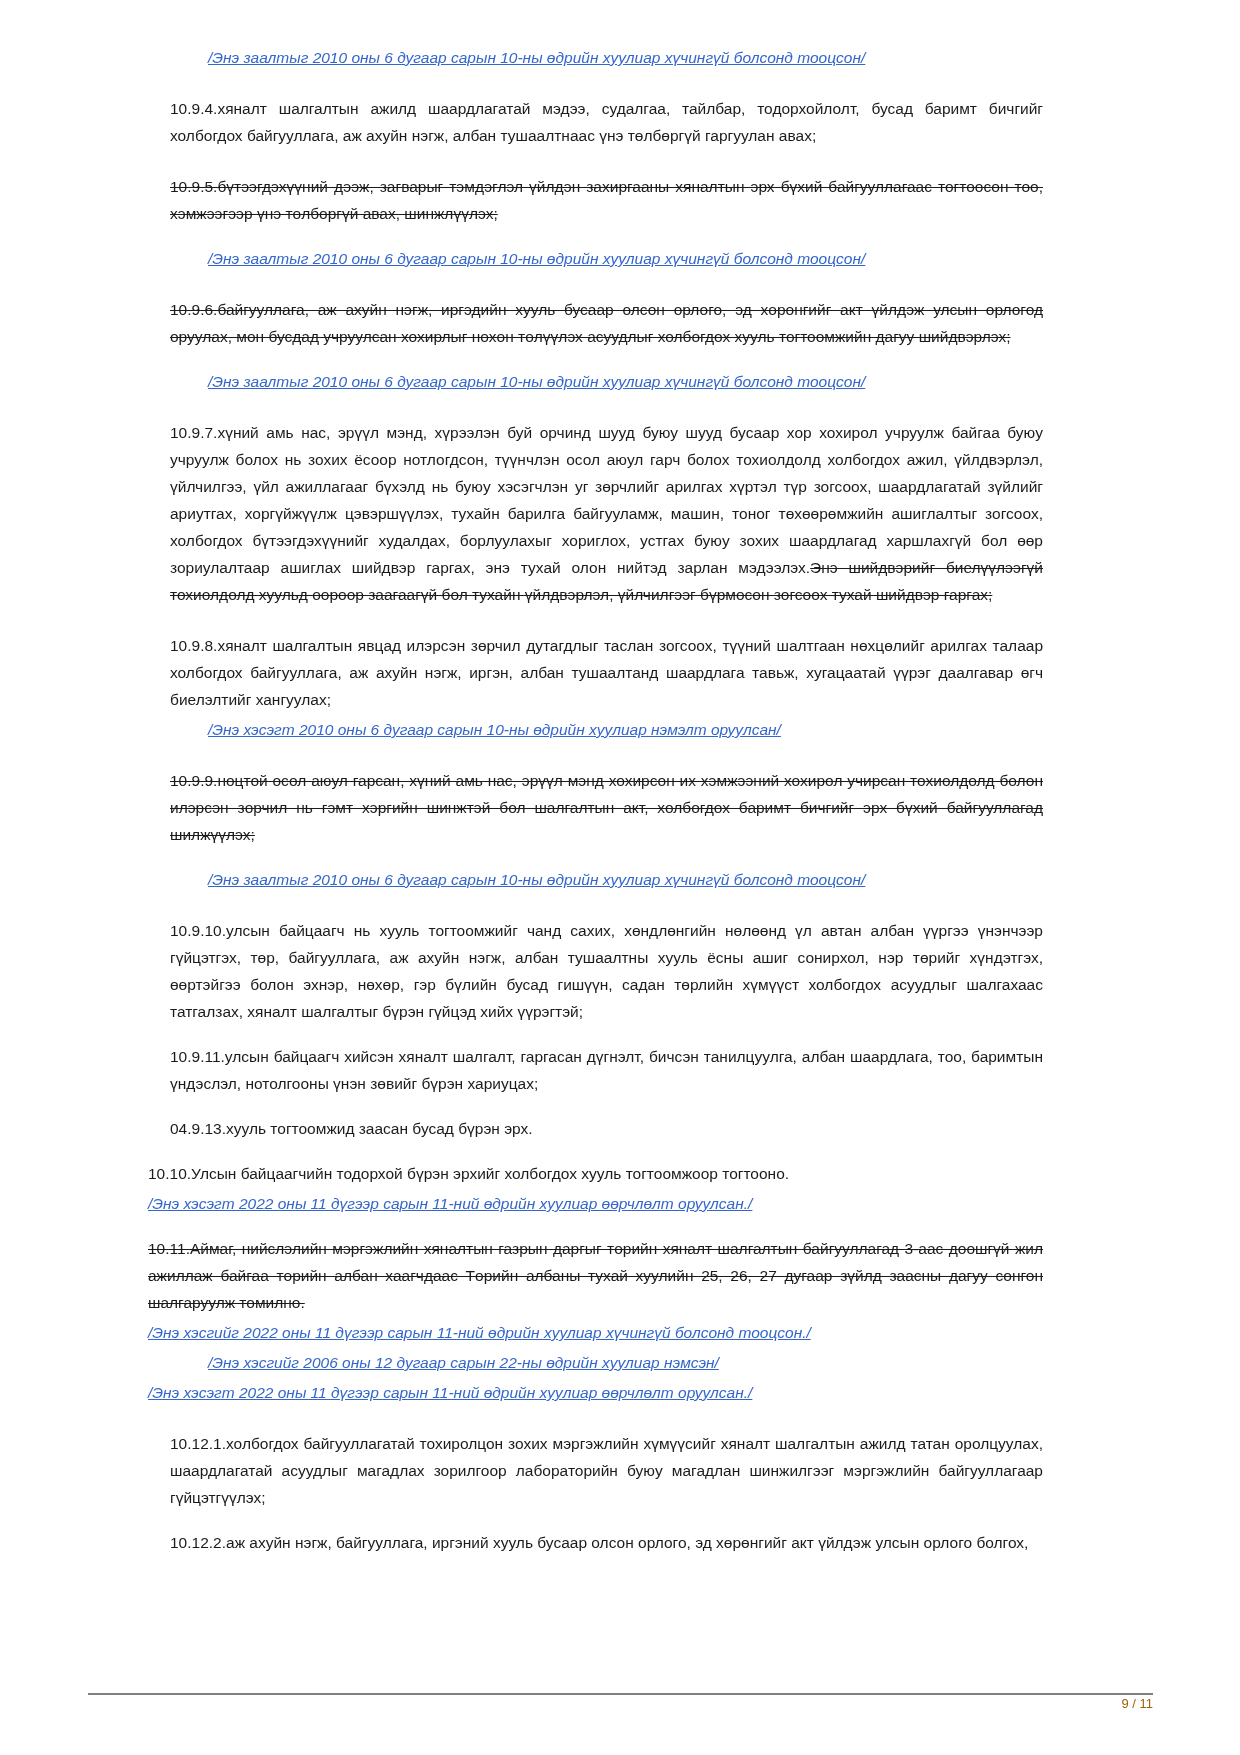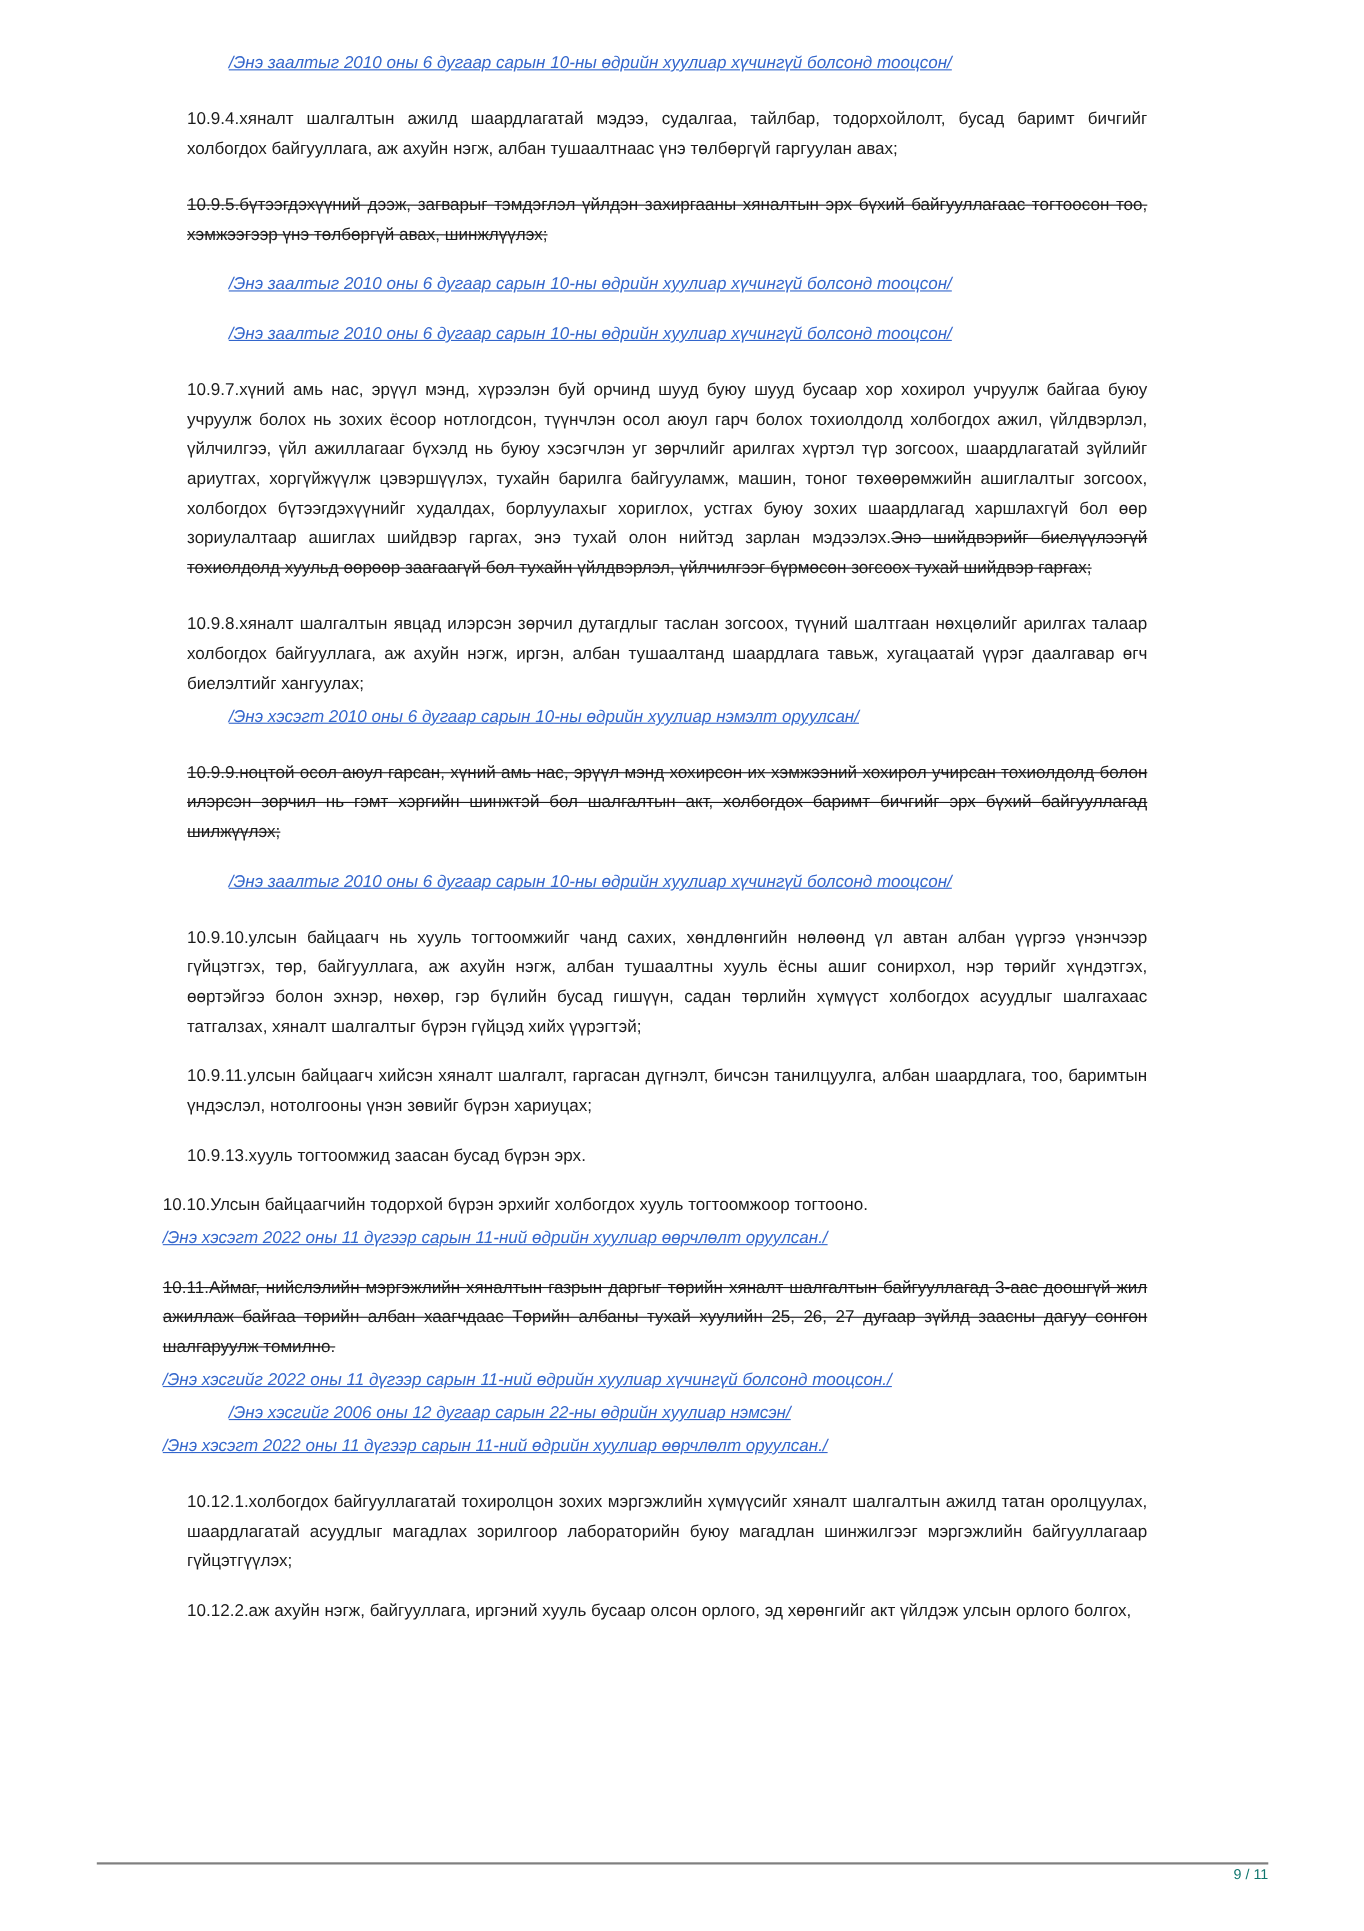--- a/index.html
+++ b/index.html
@@ -34,58 +34,59 @@
   .big-gap { margin-top:24px !important; }
   .footer-line {
     position:absolute;
     left:88px; right:27px; top:1693px;
     border-top:2px solid #7f7f7f;
   }
   .page-number {
     position:absolute;
     top:1696px; right:27px;
     font-size:13px;
-    color:#0f766e;
+    color:#a16207;
   }
 </style>
 </head>
 <body>
 
 <div class="page">
   <div class="content">
 
     <p class="ann first">/Энэ заалтыг 2010 оны 6 дугаар сарын 10-ны өдрийн хуулиар хүчингүй болсонд тооцсон/</p>
 
     <p class="para sub big-gap">10.9.4.хяналт шалгалтын ажилд шаардлагатай мэдээ, судалгаа, тайлбар, тодорхойлолт, бусад баримт бичгийг холбогдох байгууллага, аж ахуйн нэгж, албан тушаалтнаас үнэ төлбөргүй гаргуулан авах;</p>
 
     <p class="para sub strike big-gap">10.9.5.бүтээгдэхүүний дээж, загварыг тэмдэглэл үйлдэн захиргааны хяналтын эрх бүхий байгууллагаас тогтоосон тоо, хэмжээгээр үнэ төлбөргүй авах, шинжлүүлэх;</p>
 
     <p class="ann">/Энэ заалтыг 2010 оны 6 дугаар сарын 10-ны өдрийн хуулиар хүчингүй болсонд тооцсон/</p>
 
+    <p class="para sub strike big-gap">10.9.6.байгууллага, аж ахуйн нэгж, иргэдийн хууль бусаар олсон орлого, эд хөрөнгийг акт үйлдэж улсын орлогод оруулах, мөн бусдад учруулсан хохирлыг нөхөн төлүүлэх асуудлыг холбогдох хууль тогтоомжийн дагуу шийдвэрлэх;</p>
 
     <p class="ann">/Энэ заалтыг 2010 оны 6 дугаар сарын 10-ны өдрийн хуулиар хүчингүй болсонд тооцсон/</p>
 
     <p class="para sub big-gap"><span>10.9.7.хүний амь нас, эрүүл мэнд, хүрээлэн буй орчинд шууд буюу шууд бусаар хор хохирол учруулж байгаа буюу учруулж болох нь зохих ёсоор нотлогдсон, түүнчлэн осол аюул гарч болох тохиолдолд холбогдох ажил, үйлдвэрлэл, үйлчилгээ, үйл ажиллагааг бүхэлд нь буюу хэсэгчлэн уг зөрчлийг арилгах хүртэл түр зогсоох, шаардлагатай зүйлийг ариутгах, хоргүйжүүлж цэвэршүүлэх, тухайн барилга байгууламж, машин, тоног төхөөрөмжийн ашиглалтыг зогсоох, холбогдох бүтээгдэхүүнийг худалдах, борлуулахыг хориглох, устгах буюу зохих шаардлагад харшлахгүй бол өөр зориулалтаар ашиглах шийдвэр гаргах, энэ тухай олон нийтэд зарлан мэдээлэх.</span><span class="strike">Энэ шийдвэрийг биелүүлээгүй тохиолдолд хуульд өөрөөр заагаагүй бол тухайн үйлдвэрлэл, үйлчилгээг бүрмөсөн зогсоох тухай шийдвэр гаргах;</span></p>
 
 
     <p class="para sub big-gap">10.9.8.хяналт шалгалтын явцад илэрсэн зөрчил дутагдлыг таслан зогсоох, түүний шалтгаан нөхцөлийг арилгах талаар холбогдох байгууллага, аж ахуйн нэгж, иргэн, албан тушаалтанд шаардлага тавьж, хугацаатай үүрэг даалгавар өгч биелэлтийг хангуулах;</p>
 
     <p class="ann tight">/Энэ хэсэгт 2010 оны 6 дугаар сарын 10-ны өдрийн хуулиар нэмэлт оруулсан/</p>
 
     <p class="para sub strike big-gap">10.9.9.ноцтой осол аюул гарсан, хүний амь нас, эрүүл мэнд хохирсон их хэмжээний хохирол учирсан тохиолдолд болон илэрсэн зөрчил нь гэмт хэргийн шинжтэй бол шалгалтын акт, холбогдох баримт бичгийг эрх бүхий байгууллагад шилжүүлэх;</p>
 
     <p class="ann">/Энэ заалтыг 2010 оны 6 дугаар сарын 10-ны өдрийн хуулиар хүчингүй болсонд тооцсон/</p>
 
     <p class="para sub big-gap">10.9.10.улсын байцаагч нь хууль тогтоомжийг чанд сахих, хөндлөнгийн нөлөөнд үл автан албан үүргээ үнэнчээр гүйцэтгэх, төр, байгууллага, аж ахуйн нэгж, албан тушаалтны хууль ёсны ашиг сонирхол, нэр төрийг хүндэтгэх, өөртэйгээ болон эхнэр, нөхөр, гэр бүлийн бусад гишүүн, садан төрлийн хүмүүст холбогдох асуудлыг шалгахаас татгалзах, хяналт шалгалтыг бүрэн гүйцэд хийх үүрэгтэй;</p>
 
     <p class="para sub">10.9.11.улсын байцаагч хийсэн хяналт шалгалт, гаргасан дүгнэлт, бичсэн танилцуулга, албан шаардлага, тоо, баримтын үндэслэл, нотолгооны үнэн зөвийг бүрэн хариуцах;</p>
 
 
 
-    <p class="para sub">10.9.13.хууль тогтоомжид заасан бусад бүрэн эрх.</p>
+    <p class="para sub">04.9.13.хууль тогтоомжид заасан бусад бүрэн эрх.</p>
 
     <p class="para">10.10.Улсын байцаагчийн тодорхой бүрэн эрхийг холбогдох хууль тогтоомжоор тогтооно.</p>
 
     <p class="ann left tight">/Энэ хэсэгт 2022 оны 11 дүгээр сарын 11-ний өдрийн хуулиар өөрчлөлт оруулсан./</p>
 
     <p class="para strike">10.11.Аймаг, нийслэлийн мэргэжлийн хяналтын газрын даргыг төрийн хяналт шалгалтын байгууллагад 3-аас доошгүй жил ажиллаж байгаа төрийн албан хаагчдаас Төрийн албаны тухай хуулийн 25, 26, 27 дугаар зүйлд заасны дагуу сонгон шалгаруулж томилно.</p>
 
     <p class="ann left tight">/Энэ хэсгийг 2022 оны 11 дүгээр сарын 11-ний өдрийн хуулиар хүчингүй болсонд тооцсон./</p>
 
     <p class="ann tight">/Энэ хэсгийг 2006 оны 12 дугаар сарын 22-ны өдрийн хуулиар нэмсэн/</p>

